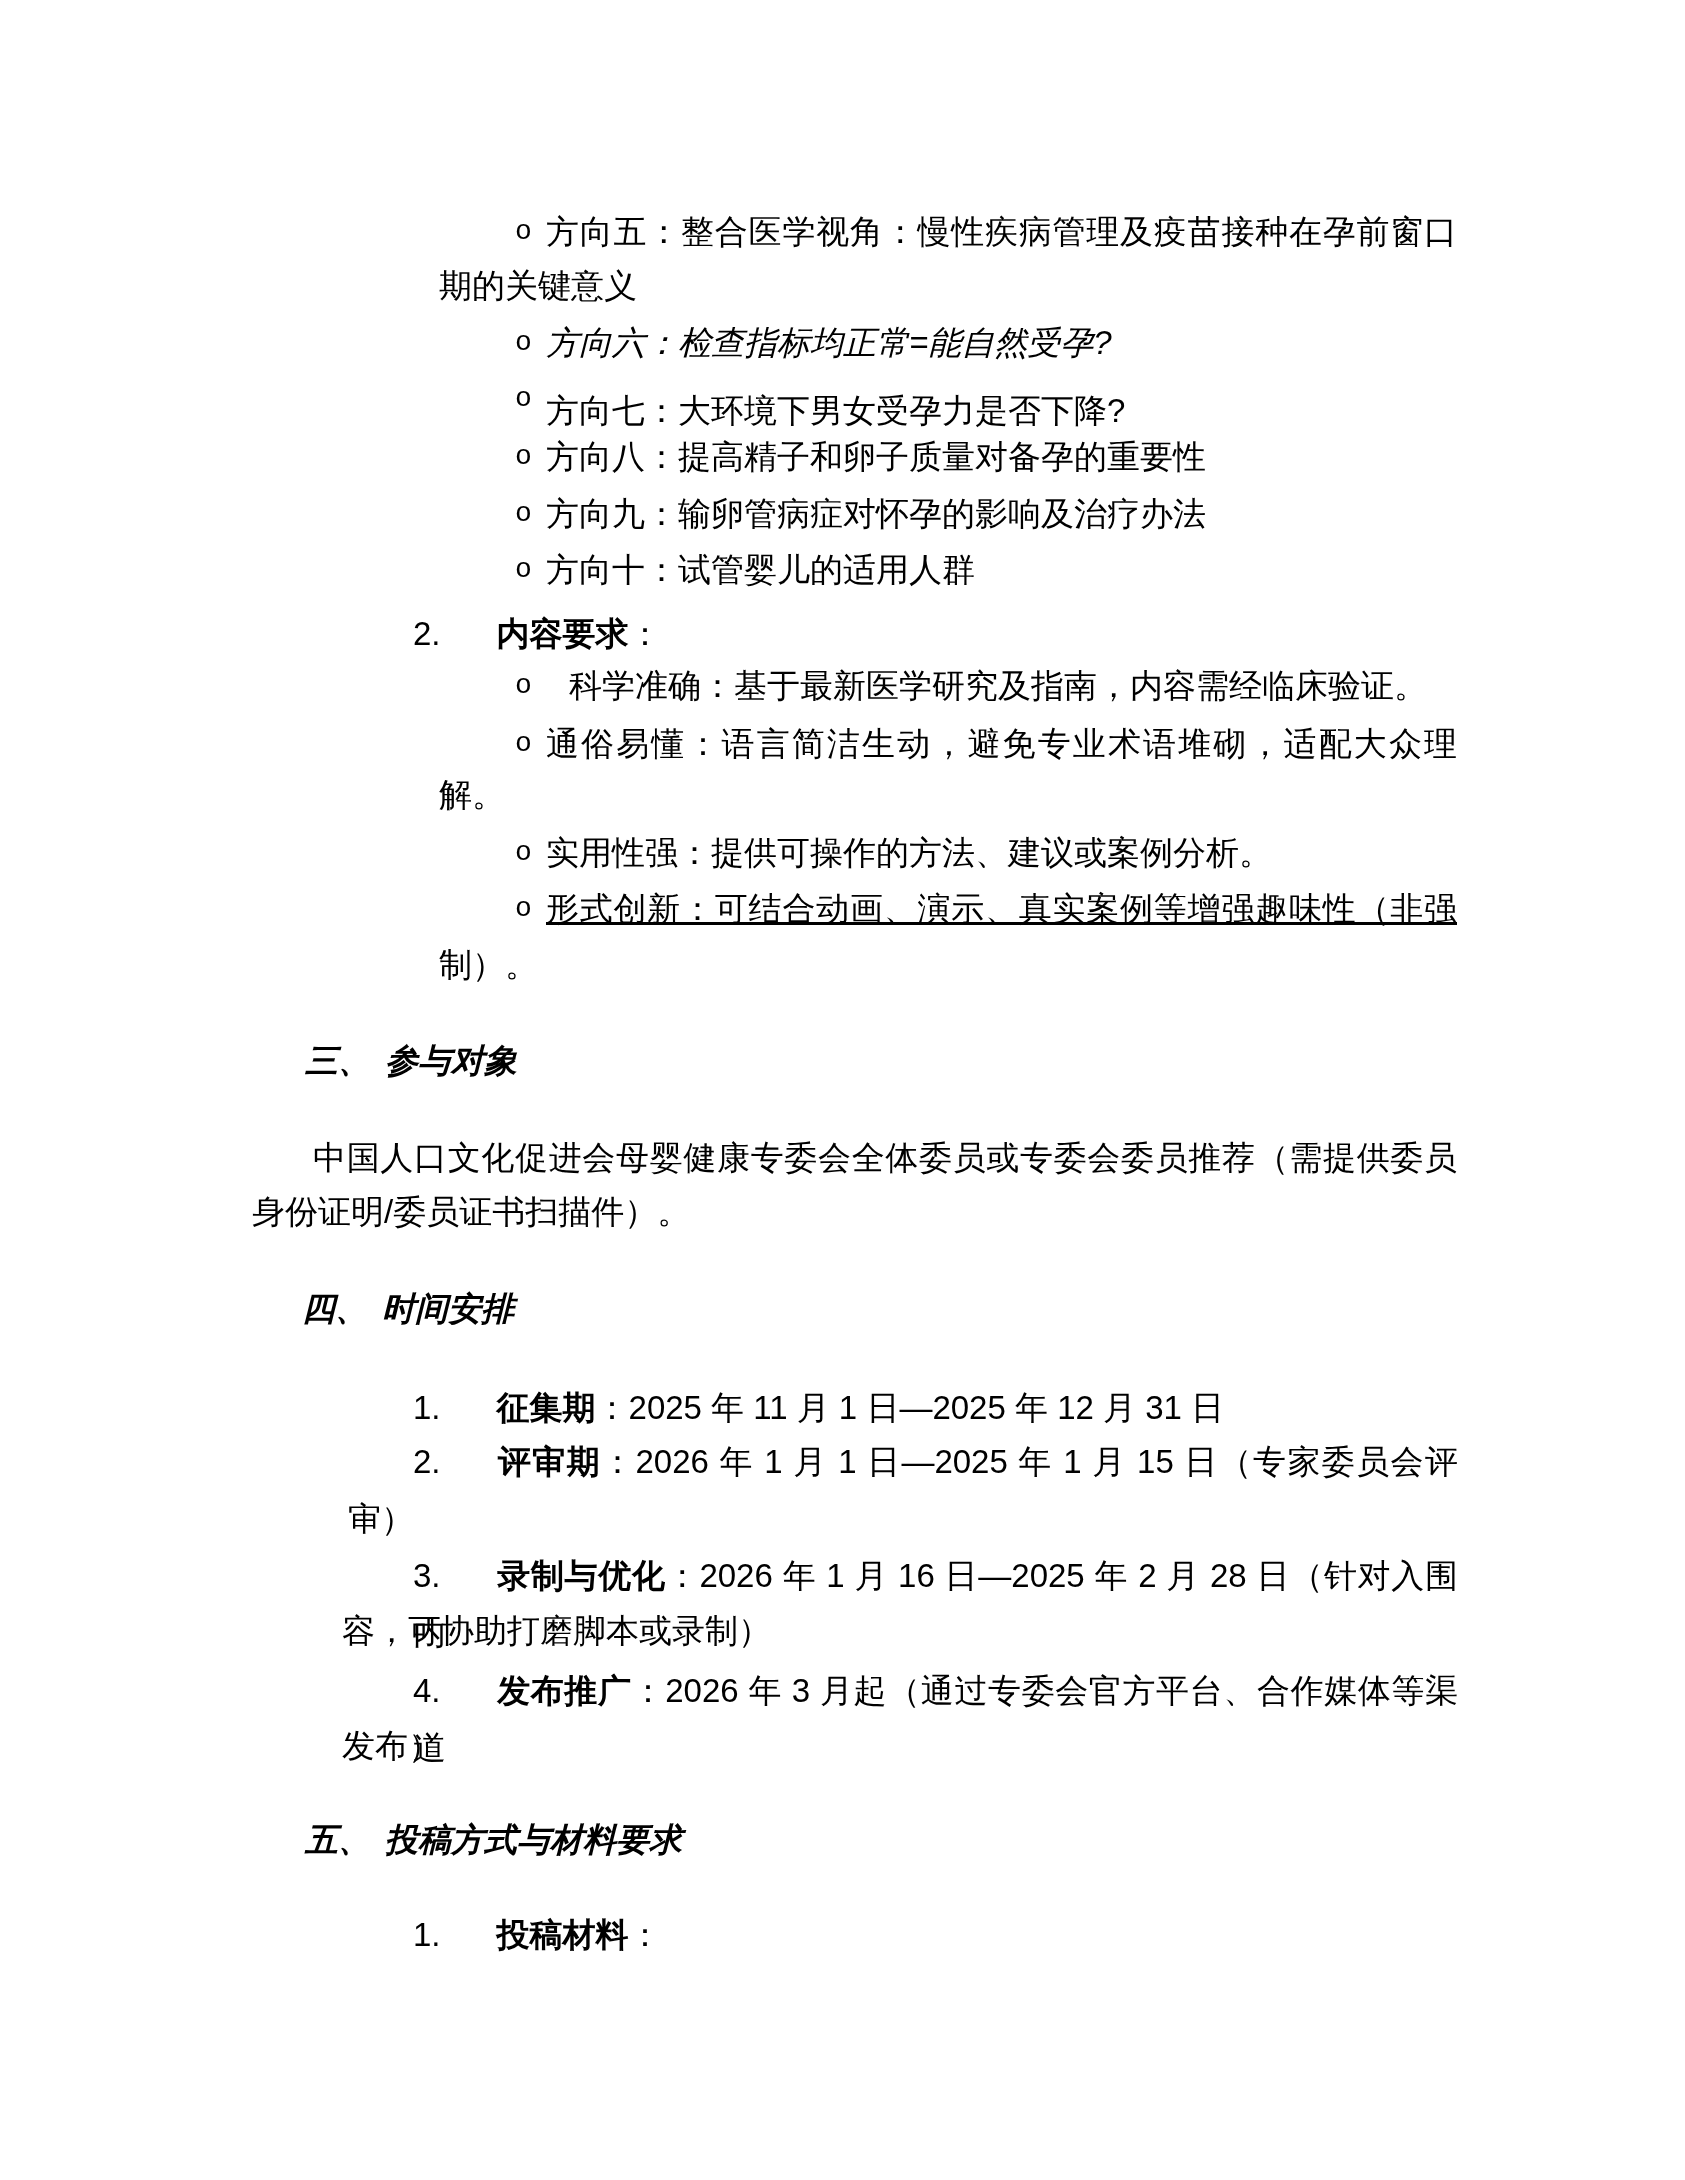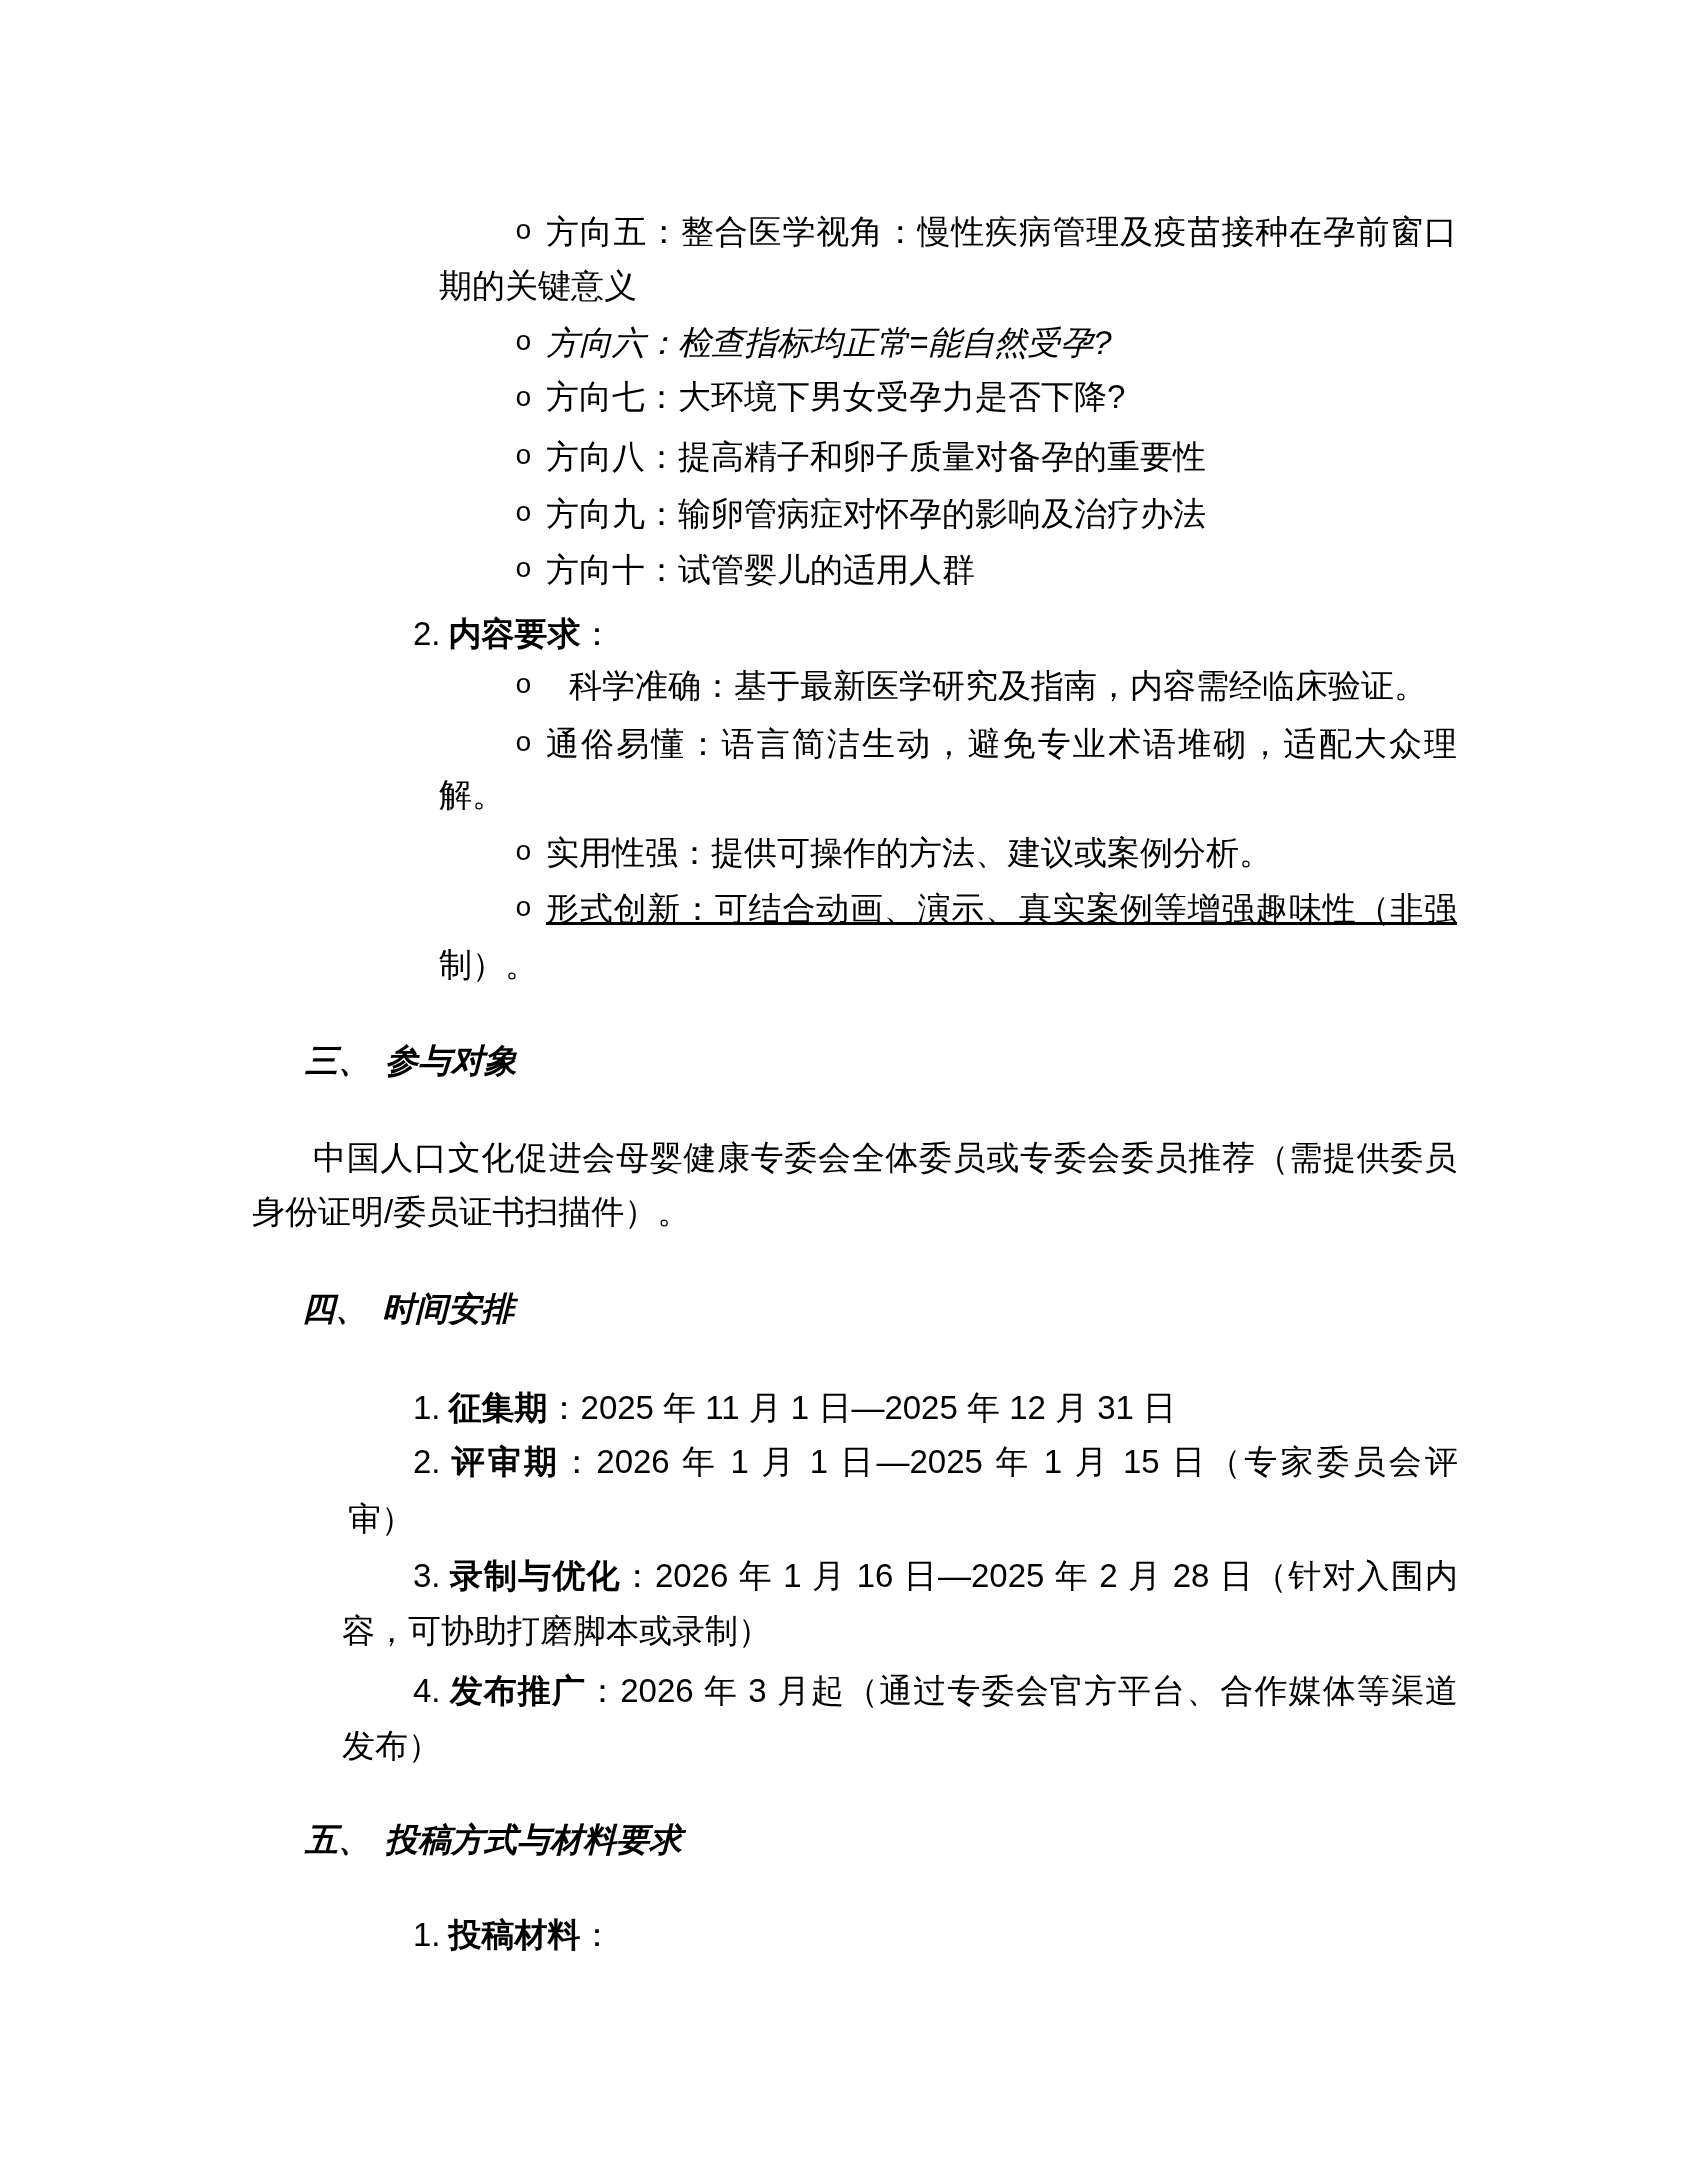--- a/index.html
+++ b/index.html
@@ -15,39 +15,39 @@
     overflow:hidden;
   }
   .line{position:absolute;white-space:nowrap;}
   .fill{white-space:normal;text-align:justify;text-align-last:justify;}
   .bullet{
     position:absolute;
     font-family:"Liberation Mono",monospace;
     font-size:28px;
     line-height:57px;
   }
-  .b{font-weight:bold;}
+  .b{font-weight:bold;margin-left:48px;}
   .heading{font-weight:bold;font-style:italic;}
   .hnum{margin-right:14px;}
   .num{margin-right:8px;}
 </style>
 </head>
 <body>
 
 <div class="page">
 
   <span class="bullet" style="left:515px;top:203px;">o</span>
   <div class="line fill" style="left:546px;top:203px;width:911px;">方向五：整合医学视角：慢性疾病管理及疫苗接种在孕前窗口</div>
   <div class="line" style="left:439px;top:257px;">期的关键意义</div>
 
   <span class="bullet" style="left:515px;top:314px;">o</span>
   <div class="line" style="left:546px;top:314px;font-style:italic;">方向六：检查指标均正常=能自然受孕?</div>
 
   <span class="bullet" style="left:515px;top:370px;">o</span>
-  <div class="line" style="left:546px;top:368px;">方向七：大环境下男女受孕力是否下降?</div>
+  <div class="line" style="left:546px;top:382px;">方向七：大环境下男女受孕力是否下降?</div>
 
   <span class="bullet" style="left:515px;top:428px;">o</span>
   <div class="line" style="left:546px;top:428px;">方向八：提高精子和卵子质量对备孕的重要性</div>
 
   <span class="bullet" style="left:515px;top:485px;">o</span>
   <div class="line" style="left:546px;top:485px;">方向九：输卵管病症对怀孕的影响及治疗办法</div>
 
   <span class="bullet" style="left:515px;top:541px;">o</span>
   <div class="line" style="left:546px;top:541px;text-align:right;">方向十：试管婴儿的适用人群</div>
 

